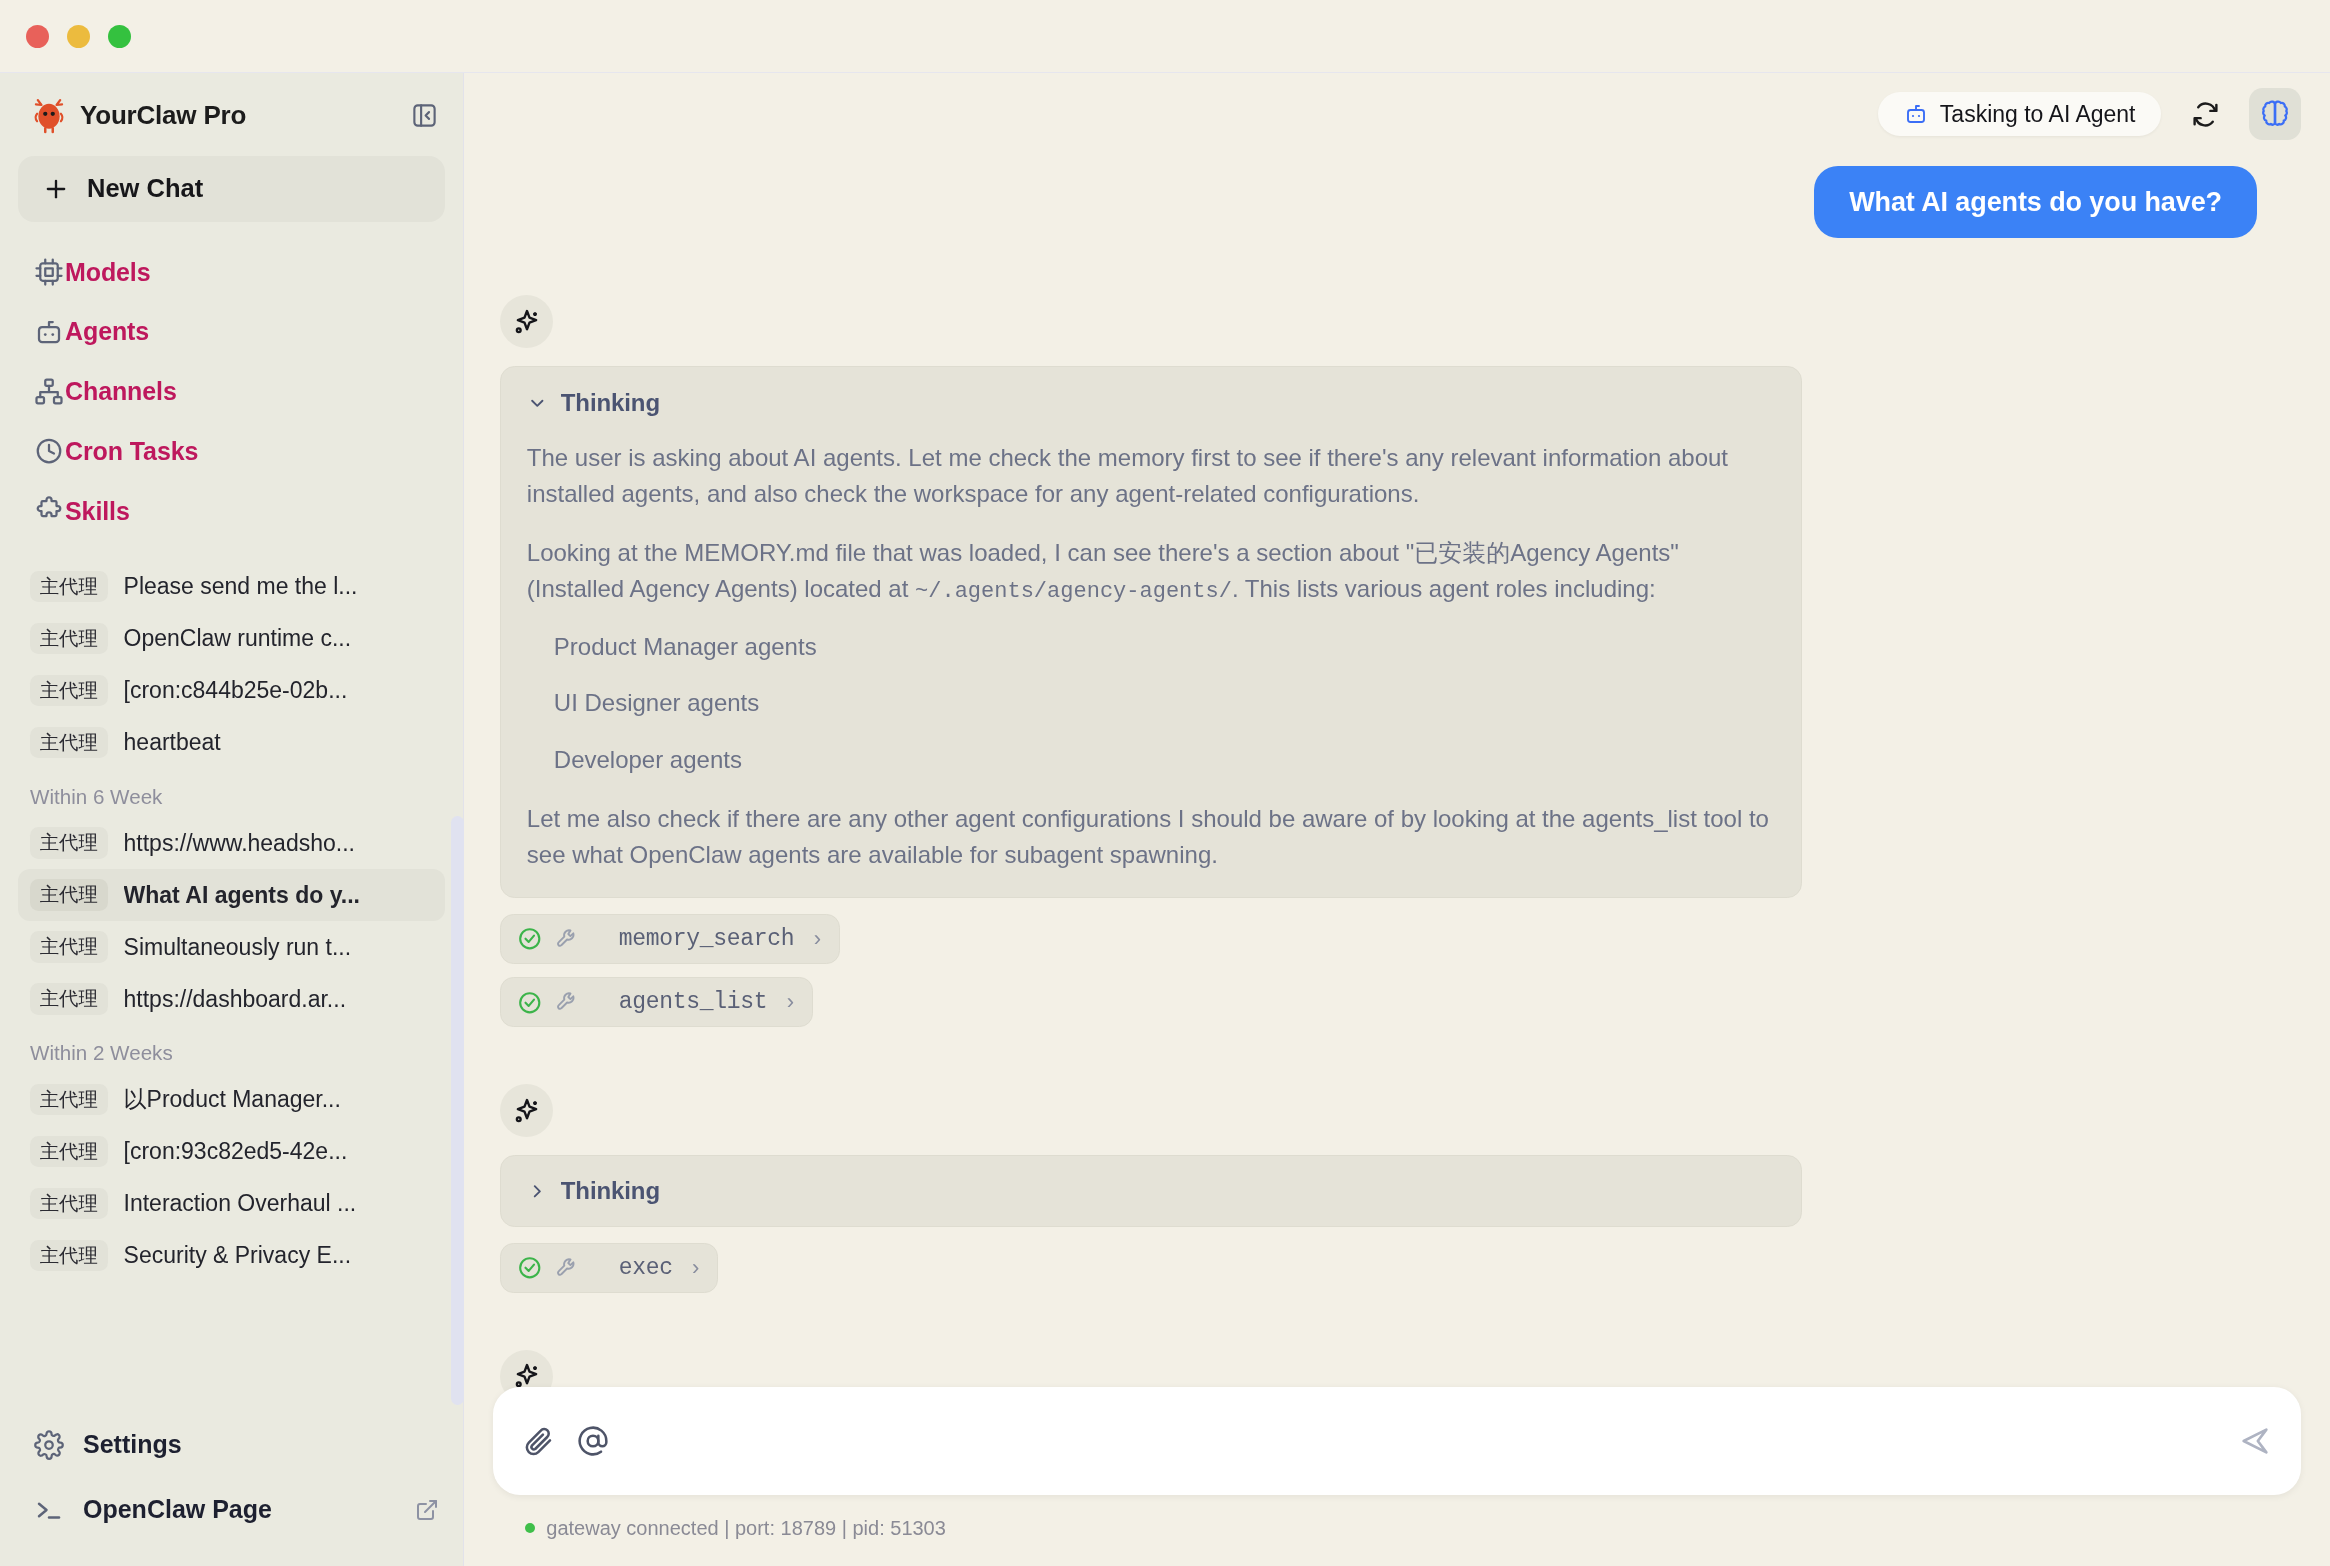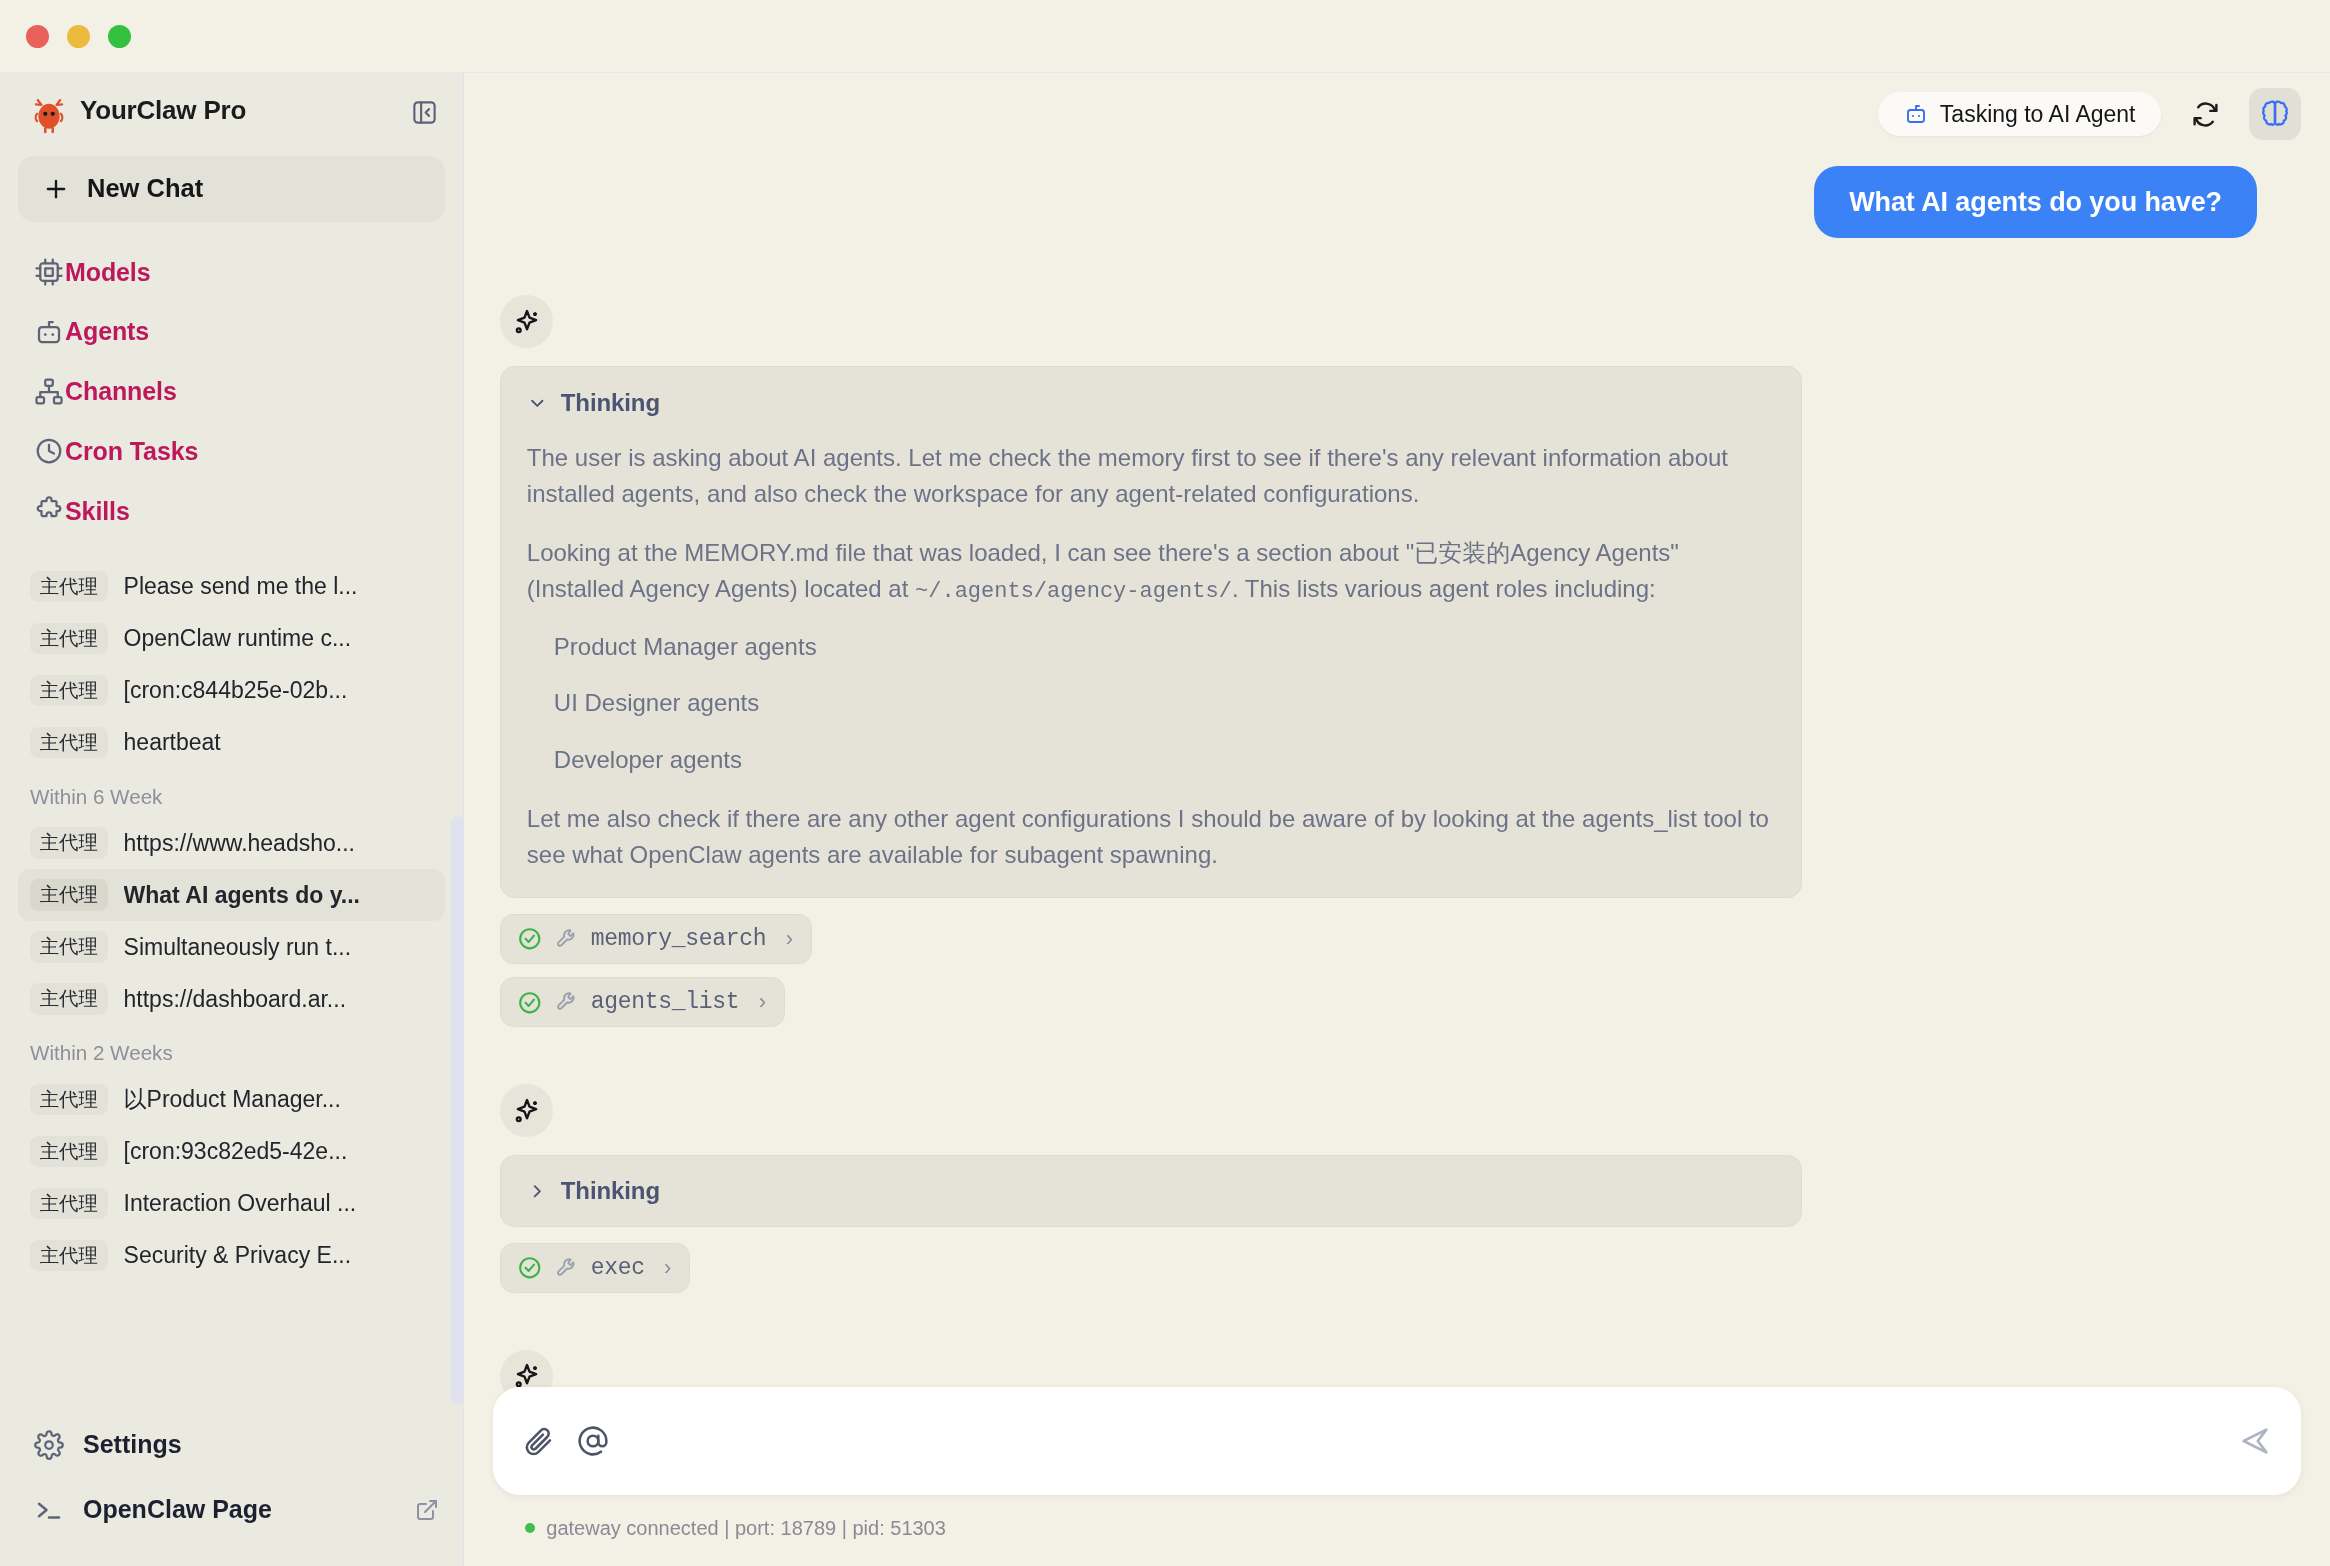--- a/index.html
+++ b/index.html
@@ -32,21 +32,21 @@
 
   
   .sidebar {
     width: 464px; flex: 0 0 464px;
     background: #eaeae0;
     display: flex; flex-direction: column;
     position: relative;
     border-right: 1.8px solid #e2e2ea;
   }
   .sb-head {
-    display: flex; align-items: flex-start;
+    display: flex; align-items: center;
     padding: 22px 22px 14.6px 29px;
     gap: 11px;
   }
   .logo { width: 40px; height: 40px; flex: 0 0 40px; position: relative; }
   .brand {
     font-size: 26px; font-weight: 700; color: #1c1c1c;
     letter-spacing: -0.2px; flex: 1;
   }
   .collapse-btn {
     width: 34px; height: 34px; display: flex;
@@ -171,21 +171,21 @@
   .tools { margin-top: 16px; display: flex; flex-direction: column;
            align-items: flex-start; gap: 13.4px; }
   .tool {
     background: #e5e3d8; border: 1.2px solid #dedcd0;
     border-radius: 13.4px; height: 50px;
     display: flex; align-items: center; gap: 12px;
     padding: 0 18px 0 16px;
   }
   .tool .tname {
     font-family: "Liberation Mono", monospace;
-    font-size: 23px; color: #5a6076; letter-spacing: -0.3px;
+    font-size: 23px; color: #5a6076; letter-spacing: -0.3px; margin-left: 28px;
   }
   .tool .chev { font-size: 22px; color: #888d9e; margin-left: 7.3px; }
 
   
   .composer-wrap {
     position: absolute; left: 0; right: 0; bottom: 0;
     padding: 0 29px 18px 29px;
     background: linear-gradient(to bottom, rgba(243,240,230,0) 0%, #f3f0e6 22%);
   }
   .composer {

